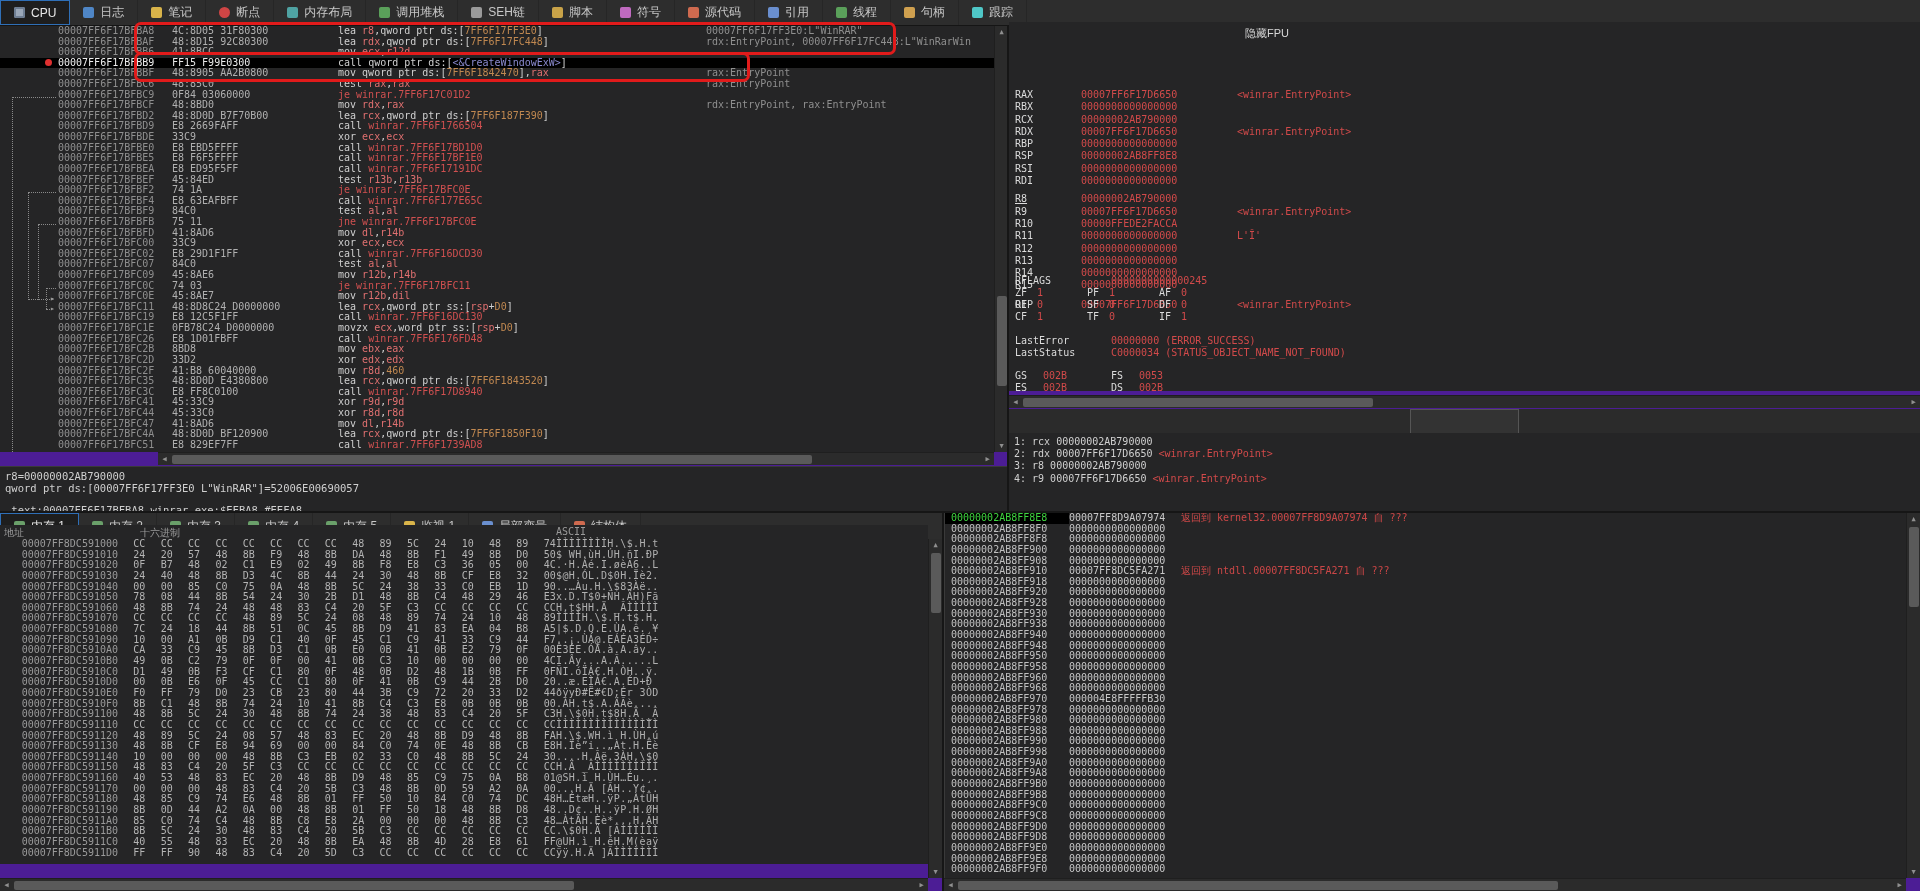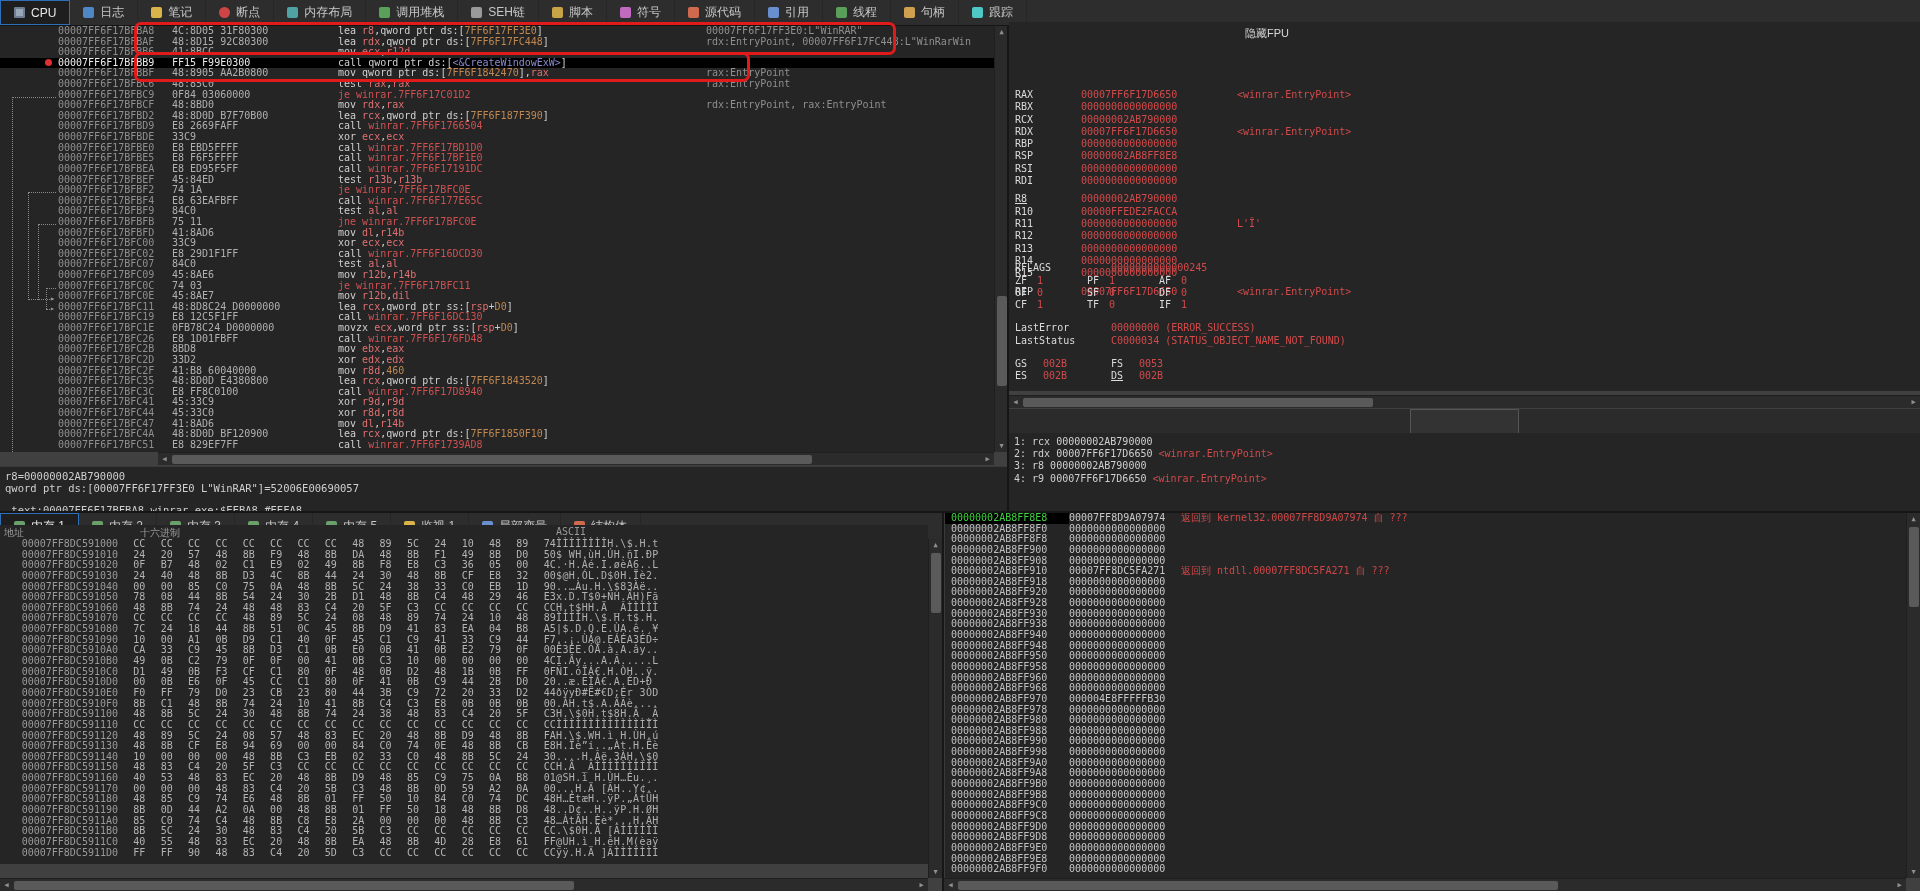--- a/index.html
+++ b/index.html
@@ -1,16 +1,16 @@
 <!DOCTYPE html>
 <html><head>
 <meta charset="utf-8">
 <style>
   html,body{margin:0;padding:0;background:#161616;}
-  .app{position:relative;width:1920px;height:891px;background:#404040;overflow:hidden;
+  .app{position:relative;width:1920px;height:891px;background:#4c1d95;overflow:hidden;
        font-family:"DejaVu Sans Mono",monospace;cursor:default;}
   
   .tabbar{position:absolute;left:0;top:0;width:1920px;height:25px;background:#2d2d2d;
           border-bottom:1px solid #151515;display:flex;align-items:stretch;
           font-family:"Liberation Sans",sans-serif;font-size:12px;color:#c8c8c8;}
   .tab{display:flex;align-items:center;padding:0 13px;gap:6px;border-right:1px solid #262626;}
   .tab.active{background:#1e1e1e;border:1px solid #2f6fb7;color:#e8e8e8;}
   .tabicon{width:11px;height:11px;display:inline-block;border-radius:2px;flex:0 0 11px;}
   .icon-cpu{background:#9aa7b8;box-shadow:inset 0 0 0 2px #6d7d92;}
   .icon-log{background:#4f86c6;}.icon-notes{background:#d9b44a;}
@@ -259,20 +259,21 @@
         <div class="regrow"><span class="rlabel">RAX</span><span class="rval w156">00007FF6F17D6650</span><span class="rsym">&lt;winrar.EntryPoint&gt;</span></div>
         <div class="regrow"><span class="rlabel">RBX</span><span class="rval w156">0000000000000000</span></div>
         <div class="regrow"><span class="rlabel">RCX</span><span class="rval w156">00000002AB790000</span></div>
         <div class="regrow"><span class="rlabel">RDX</span><span class="rval w156">00007FF6F17D6650</span><span class="rsym">&lt;winrar.EntryPoint&gt;</span></div>
         <div class="regrow"><span class="rlabel">RBP</span><span class="rval w156">0000000000000000</span></div>
         <div class="regrow"><span class="rlabel">RSP</span><span class="rval w156">00000002AB8FF8E8</span></div>
         <div class="regrow"><span class="rlabel">RSI</span><span class="rval w156">0000000000000000</span></div>
         <div class="regrow"><span class="rlabel">RDI</span><span class="rval w156">0000000000000000</span></div>
         <div class="sp6"></div>
         <div class="regrow"><span class="rlabel ul">R8</span><span class="rval w156">00000002AB790000</span></div>
+        <div class="regrow"><span class="rlabel">R9</span><span class="rval w156">00007FF6F17D6650</span><span class="rsym">&lt;winrar.EntryPoint&gt;</span></div>
         <div class="regrow"><span class="rlabel">R10</span><span class="rval w156">00000FFEDE2FACCA</span></div>
         <div class="regrow"><span class="rlabel">R11</span><span class="rval w156">0000000000000000</span><span class="rsym">L'Ȋ'</span></div>
         <div class="regrow"><span class="rlabel">R12</span><span class="rval w156">0000000000000000</span></div>
         <div class="regrow"><span class="rlabel">R13</span><span class="rval w156">0000000000000000</span></div>
         <div class="regrow"><span class="rlabel">R14</span><span class="rval w156">0000000000000000</span></div>
         <div class="regrow"><span class="rlabel">R15</span><span class="rval w156">0000000000000000</span></div>
         <div class="sp7"></div>
         <div class="regrow"><span class="rlabel">RIP</span><span class="rval w156">00007FF6F17D6650</span><span class="rsym">&lt;winrar.EntryPoint&gt;</span></div>
         <div class="sp10"></div>
         <div class="regrow"><span class="rlabel2">RFLAGS</span><span class="rval">0000000000000245</span></div>

